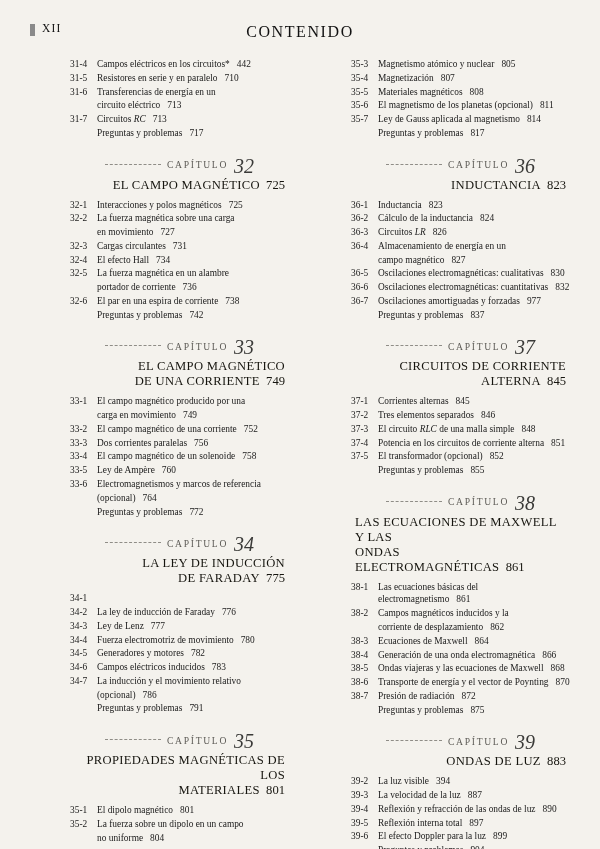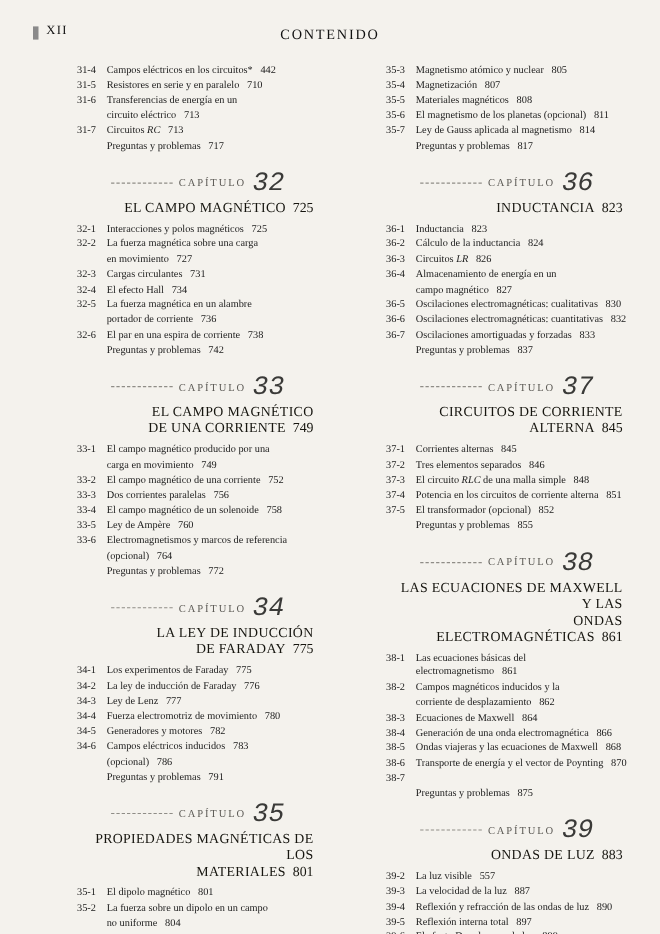--- a/index.html
+++ b/index.html
@@ -42,21 +42,21 @@
     width: 5px;
     height: 12px;
     background: #8a8a8a;
   }
   .head-title {
     position: absolute;
     left: 0;
     right: 0;
     top: 1px;
     text-align: center;
-    font-size: 13px;
+    font-size: 16px;
     letter-spacing: 1.6px;
     color: #111;
   }
   
   .cols {
     display: flex;
     gap: 22px;
     margin-top: 6px;
   }
   .col {
@@ -104,24 +104,24 @@
     border-top: 1.4px dashed #8f8d87;
   }
   .chap-word {
     font-size: 9.6px;
     letter-spacing: 1.7px;
     color: #5d5b56;
     font-family: "Liberation Serif", serif;
     text-align: center;
   }
   .chap-num {
-    font-size: 24px;
+    font-size: 20px;
     font-style: italic;
     color: #3a3a38;
-    font-family: Liberation Mono, monospace;
+    font-family: Liberation Serif, serif;
     line-height: 1;
     position: relative;
     top: 1px;
   }
   .chap-title {
     text-align: right;
     font-size: 12.6px;
     letter-spacing: 0.3px;
     line-height: 15px;
     color: #16150f;
@@ -272,41 +272,44 @@
           <div class="chap-line">
             <span class="dashes"></span>
             <span class="chap-word">CAPÍTULO</span>
             <span class="chap-num">34</span>
           </div>
           <div class="chap-title"><span>LA LEY DE INDUCCIÓN</span><br><span>DE FARADAY</span><span class="pg">&nbsp;&nbsp;775</span></div>
         </div>
         <div>
           <div class="entry">
             <span class="num">34-1</span>
-            <span class="txt">Los experimentos de Faraday<span class="pg">775</span></span>
           </div>
           <div class="entry">
             <span class="num">34-2</span>
             <span class="txt">La ley de inducción de Faraday<span class="pg">776</span></span>
           </div>
           <div class="entry">
             <span class="num">34-3</span>
             <span class="txt">Ley de Lenz<span class="pg">777</span></span>
           </div>
           <div class="entry">
             <span class="num">34-4</span>
             <span class="txt">Fuerza electromotriz de movimiento<span class="pg">780</span></span>
           </div>
           <div class="entry">
             <span class="num">34-5</span>
             <span class="txt">Generadores y motores<span class="pg">782</span></span>
           </div>
           <div class="entry">
             <span class="num">34-6</span>
             <span class="txt">Campos eléctricos inducidos<span class="pg">783</span></span>
+          </div>
+          <div class="entry">
+            <span class="num">34-7</span>
+            <span class="txt">La inducción y el movimiento relativo</span>
           </div>
           <div class="entry cont">
             <span class="num"></span>
             <span class="txt">(opcional)<span class="pg">786</span></span>
           </div>
           <div class="entry cont">
             <span class="num"></span>
             <span class="txt">Preguntas y problemas<span class="pg">791</span></span>
           </div>
         </div>
@@ -392,21 +395,21 @@
           <div class="entry">
             <span class="num">36-5</span>
             <span class="txt">Oscilaciones electromagnéticas: cualitativas<span class="pg">830</span></span>
           </div>
           <div class="entry">
             <span class="num">36-6</span>
             <span class="txt">Oscilaciones electromagnéticas: cuantitativas<span class="pg">832</span></span>
           </div>
           <div class="entry">
             <span class="num">36-7</span>
-            <span class="txt">Oscilaciones amortiguadas y forzadas<span class="pg">833</span></span>
+            <span class="txt">Oscilaciones amortiguadas y forzadas<span class="pg">977</span></span>
           </div>
           <div class="entry cont">
             <span class="num"></span>
             <span class="txt">Preguntas y problemas<span class="pg">837</span></span>
           </div>
         </div>
         <div class="chapter">
           <div class="chap-line">
             <span class="dashes"></span>
             <span class="chap-word">CAPÍTULO</span>
@@ -439,21 +442,21 @@
             <span class="num"></span>
             <span class="txt">Preguntas y problemas<span class="pg">855</span></span>
           </div>
         </div>
         <div class="chapter">
           <div class="chap-line">
             <span class="dashes"></span>
             <span class="chap-word">CAPÍTULO</span>
             <span class="chap-num">38</span>
           </div>
-          <div class="chap-title" style="text-align: right;"><span>LAS ECUACIONES DE MAXWELL Y LAS</span><br><span>ONDAS ELECTROMAGNÉTICAS</span><span class="pg">&nbsp;&nbsp;861</span></div>
+          <div class="chap-title" style="text-align: left;"><span>LAS ECUACIONES DE MAXWELL Y LAS</span><br><span>ONDAS ELECTROMAGNÉTICAS</span><span class="pg">&nbsp;&nbsp;861</span></div>
         </div>
         <div>
           <div class="entry">
             <span class="num">38-1</span>
             <span class="txt">Las ecuaciones básicas del electromagnetismo<span class="pg">861</span></span>
           </div>
           <div class="entry">
             <span class="num">38-2</span>
             <span class="txt">Campos magnéticos inducidos y la</span>
           </div>
@@ -472,38 +475,39 @@
           <div class="entry">
             <span class="num">38-5</span>
             <span class="txt">Ondas viajeras y las ecuaciones de Maxwell<span class="pg">868</span></span>
           </div>
           <div class="entry">
             <span class="num">38-6</span>
             <span class="txt">Transporte de energía y el vector de Poynting<span class="pg">870</span></span>
           </div>
           <div class="entry">
             <span class="num">38-7</span>
+            <span class="txt">Presión de radiación<span class="pg">872</span></span>
           </div>
           <div class="entry cont">
             <span class="num"></span>
             <span class="txt">Preguntas y problemas<span class="pg">875</span></span>
           </div>
         </div>
         <div class="chapter">
           <div class="chap-line">
             <span class="dashes"></span>
             <span class="chap-word">CAPÍTULO</span>
             <span class="chap-num">39</span>
           </div>
           <div class="chap-title"><span>ONDAS DE LUZ</span><span class="pg">&nbsp;&nbsp;883</span></div>
         </div>
         <div>
           <div class="entry">
             <span class="num">39-2</span>
-            <span class="txt">La luz visible<span class="pg">557</span></span>
+            <span class="txt">La luz visible<span class="pg">394</span></span>
           </div>
           <div class="entry">
             <span class="num">39-3</span>
             <span class="txt">La velocidad de la luz<span class="pg">887</span></span>
           </div>
           <div class="entry">
             <span class="num">39-4</span>
             <span class="txt">Reflexión y refracción de las ondas de luz<span class="pg">890</span></span>
           </div>
           <div class="entry">

